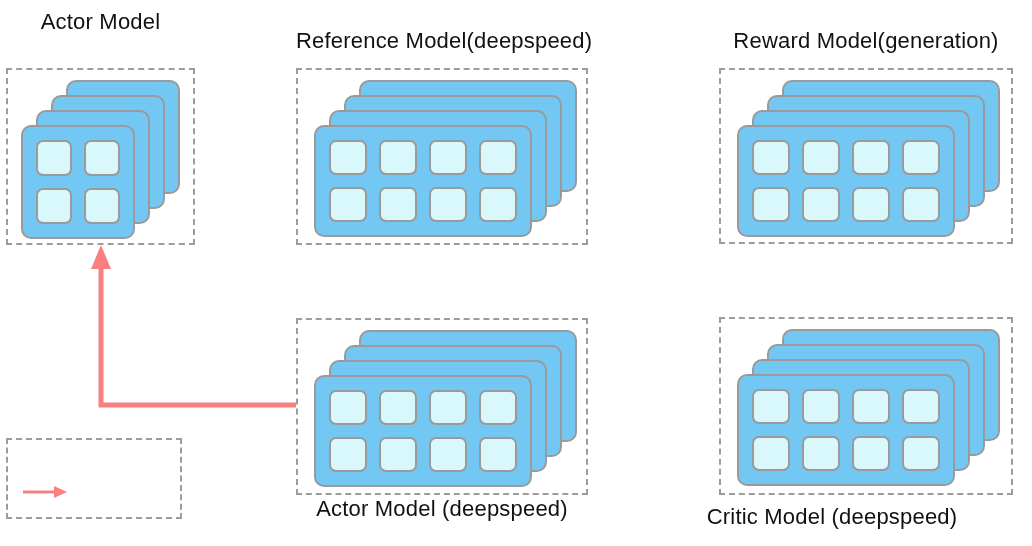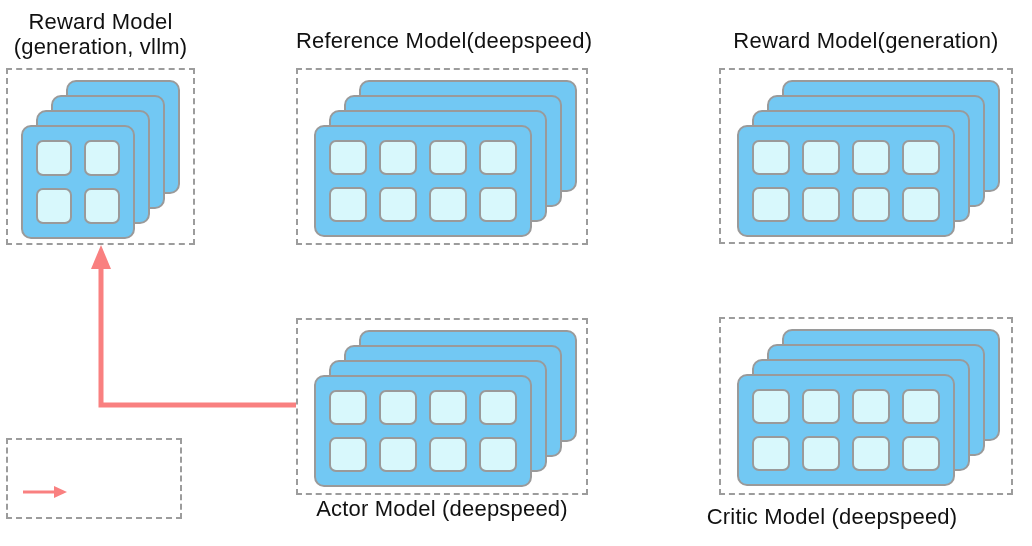--- a/index.html
+++ b/index.html
@@ -64,22 +64,21 @@
     white-space: nowrap;
   }
 </style>
 </head>
 <body>
 
 <div class="canvas">
 
   <div>
     <div class="title" style="left:6px; top:9px; width:189px;">
-      <div>Reward Model</div>
-      <div>(generation, vllm)</div>
+      <div>Actor Model</div>
     </div>
     <div class="dashed-box" style="left:6px; top:68px; width:189px; height:177px;">
       <div class="stack">
           <div class="card" style="left: 58px; top: 10px; width: 114px; height: 114px;"></div>
           <div class="card" style="left: 43px; top: 25px; width: 114px; height: 114px;"></div>
           <div class="card" style="left: 28px; top: 40px; width: 114px; height: 114px;"></div>
           <div class="card" style="left: 13px; top: 55px; width: 114px; height: 114px;">
             <div class="grid" style="grid-template-columns: repeat(2, 1fr);">
               <div class="cell"></div>
               <div class="cell"></div>

